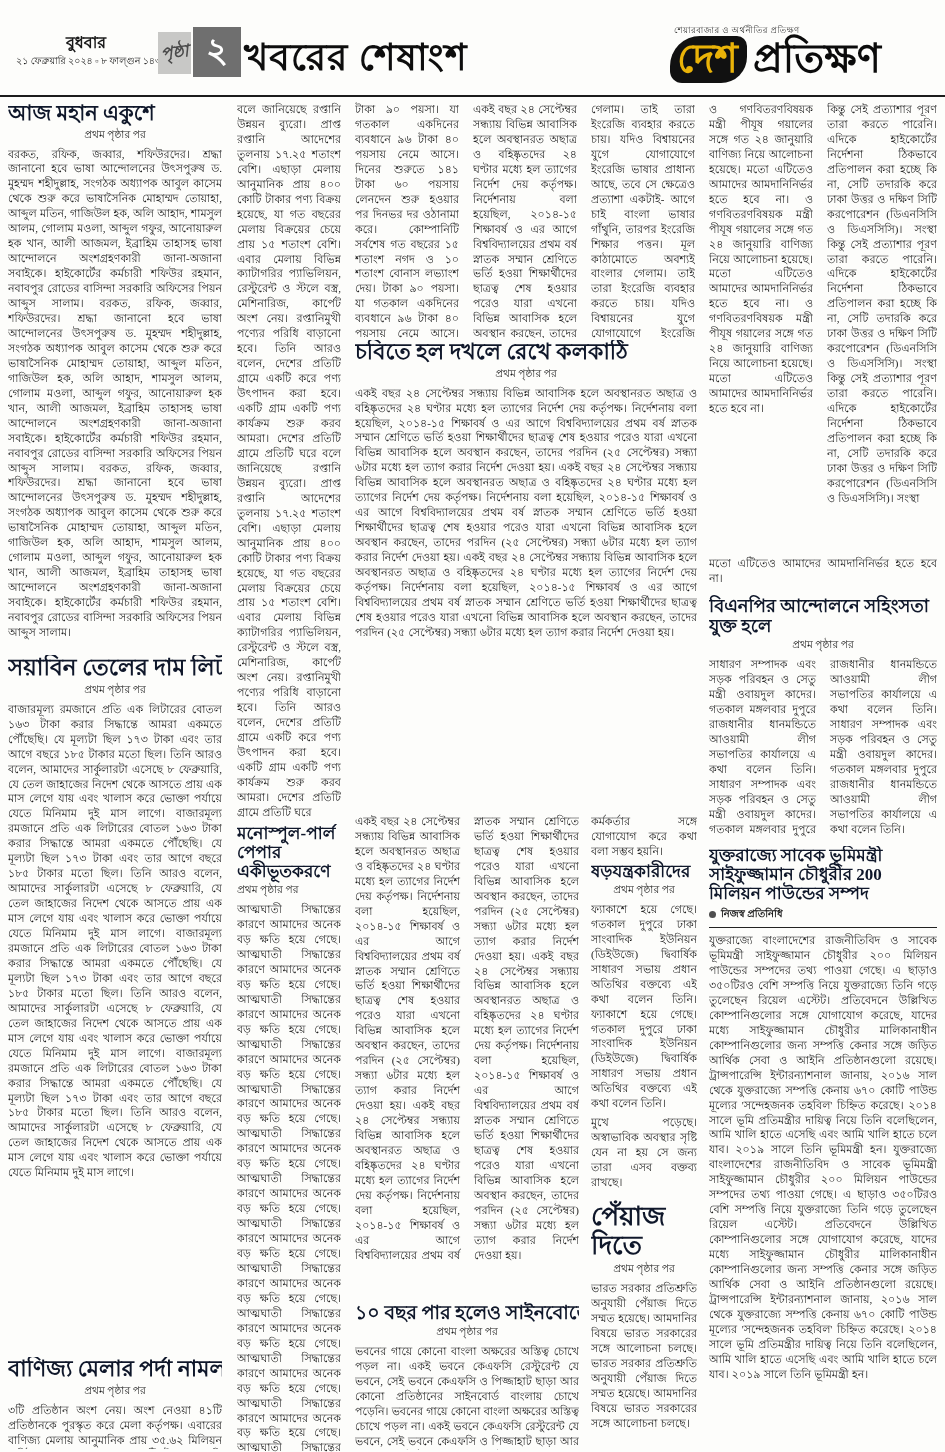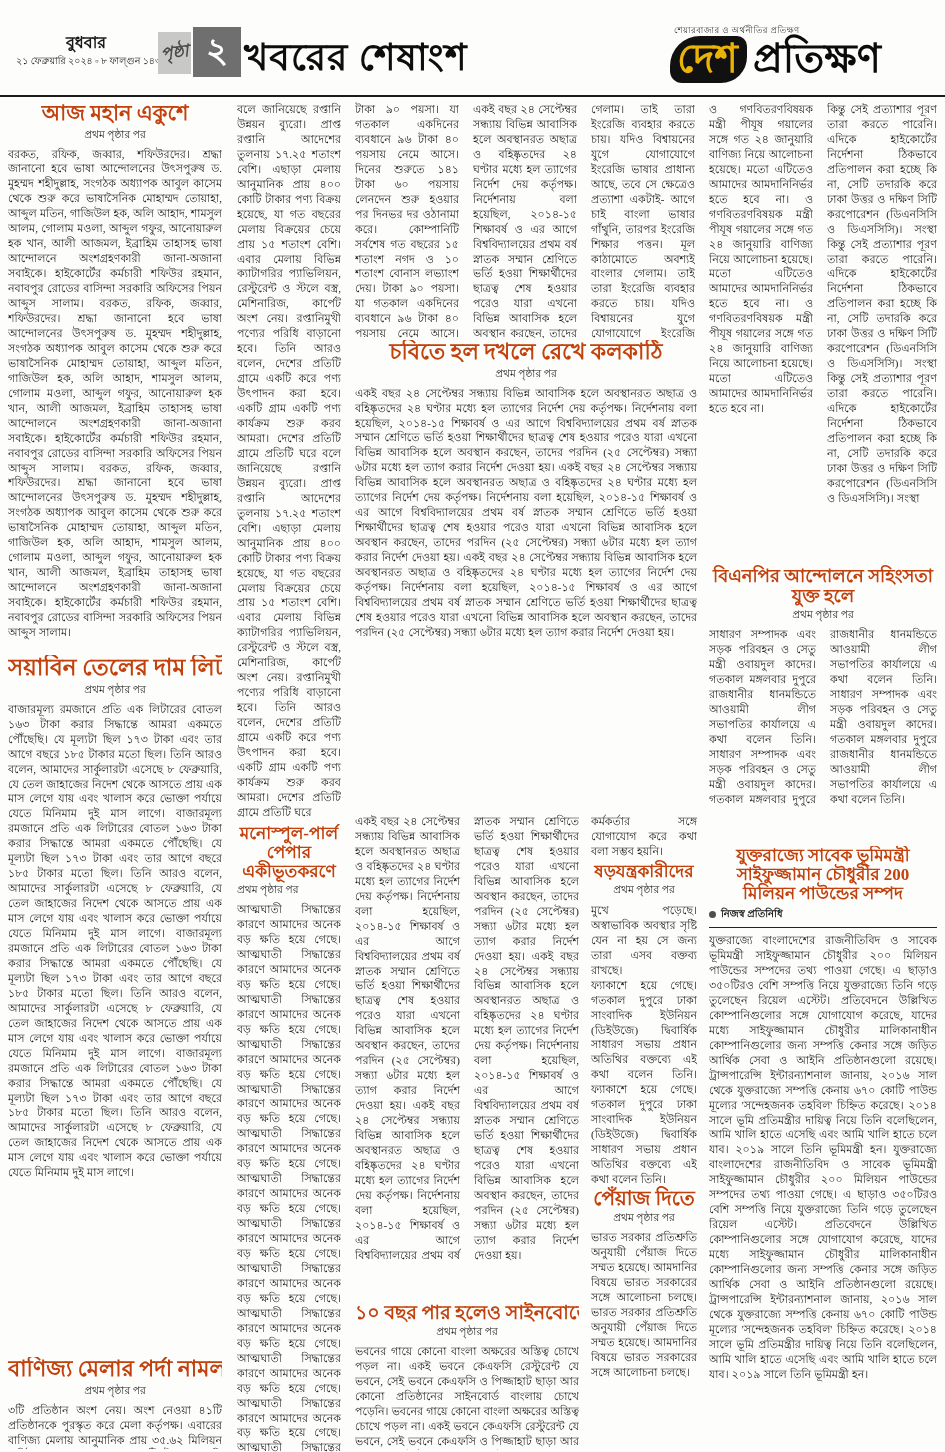--- a/index.html
+++ b/index.html
@@ -21,21 +21,21 @@
   .section-title { position:absolute; left:244px; top:28px; font-size:37px; font-weight:800;
                    letter-spacing:1px; color:#0d0d0d; white-space:nowrap; }
   .mast { position:absolute; right:10px; top:24px; text-align:left; width:265px; }
   .mast .tagline { font-size:8.5px; letter-spacing:.5px; color:#333; margin-left:4px; }
   .mast .logo { font-size:40px; font-weight:900; line-height:1.05; white-space:nowrap; color:#0b0b0b; }
   .mast .logo .w1 { background:#111; color:#eab308; padding:0 9px 2px 7px;
                     border-radius:30px 10px 26px 12px; margin-right:6px; }
 
   
   .blk { position:absolute; overflow:hidden; }
-  .headline { font-weight:800; text-align:center; line-height:1.12; color:#c2410c; }
+  .headline { font-weight:800; text-align:left; line-height:1.12; color:#0f172a; }
   .cont { font-size:10.5px; font-weight:400; text-align:center; margin:1px 0 3px; }
   .bodytext { font-size:11px; line-height:1.36; text-align:justify; color:#1d1d1d;
               word-spacing:.5px; }
   .cols2 { column-count:2; column-gap:14px; }
   .byline { display:flex; align-items:center; gap:5px; font-size:10px; font-weight:700;
             margin:3px 0 4px; }
   .byline .dot { width:7px; height:7px; border-radius:50%; background:#4e4e4e; display:inline-block; }
   .hair { border-top:1.5px solid #222; margin-bottom:5px; }
   .nowrap { white-space:nowrap; }
 </style>
@@ -114,35 +114,36 @@
   <section class="blk" style="left:355px;top:1302px;width:224px;height:148px;">
     <h2 class="headline nowrap" style="font-size:19px;">১০ বছর পার হলেও সাইনবোর্ডে</h2>
     <div class="cont">প্রথম পৃষ্ঠার পর</div>
     <p class="bodytext">ভবনের গায়ে কোনো বাংলা অক্ষরের অস্তিত্ব চোখে পড়ল না। একই ভবনে কেএফসি রেস্টুরেন্ট যে ভবনে, সেই ভবনে কেএফসি ও পিজ্জাহাট ছাড়া আর কোনো প্রতিষ্ঠানের সাইনবোর্ড বাংলায় চোখে পড়েনি। ভবনের গায়ে কোনো বাংলা অক্ষরের অস্তিত্ব চোখে পড়ল না। একই ভবনে কেএফসি রেস্টুরেন্ট যে ভবনে, সেই ভবনে কেএফসি ও পিজ্জাহাট ছাড়া আর কোনো প্রতিষ্ঠানের সাইনবোর্ড বাংলায় চোখে পড়েনি।</p>
   </section>
 
   <section class="blk" style="left:591px;top:814px;width:106px;height:638px;">
     <p class="bodytext">কর্মকর্তার সঙ্গে যোগাযোগ করে কথা বলা সম্ভব হয়নি।</p>
     <h2 class="headline" style="font-size:17px;margin-top:3px;">ষড়যন্ত্রকারীদের</h2>
     <div class="cont">প্রথম পৃষ্ঠার পর</div>
+    <p class="bodytext">ফ্যাকাশে হয়ে গেছে। গতকাল দুপুরে ঢাকা সাংবাদিক ইউনিয়ন (ডিইউজে) দ্বিবার্ষিক সাধারণ সভায় প্রধান অতিথির বক্তব্যে এই কথা বলেন তিনি। ফ্যাকাশে হয়ে গেছে। গতকাল দুপুরে ঢাকা সাংবাদিক ইউনিয়ন (ডিইউজে) দ্বিবার্ষিক সাধারণ সভায় প্রধান অতিথির বক্তব্যে এই কথা বলেন তিনি।</p>
     <p class="bodytext" style="margin-top:4px;">মুখে পড়েছে। অস্বাভাবিক অবস্থার সৃষ্টি যেন না হয় সে জন্য তারা এসব বক্তব্য রাখছে।</p>
-    <p class="bodytext">ফ্যাকাশে হয়ে গেছে। গতকাল দুপুরে ঢাকা সাংবাদিক ইউনিয়ন (ডিইউজে) দ্বিবার্ষিক সাধারণ সভায় প্রধান অতিথির বক্তব্যে এই কথা বলেন তিনি। ফ্যাকাশে হয়ে গেছে। গতকাল দুপুরে ঢাকা সাংবাদিক ইউনিয়ন (ডিইউজে) দ্বিবার্ষিক সাধারণ সভায় প্রধান অতিথির বক্তব্যে এই কথা বলেন তিনি।</p>
-    <h2 class="headline" style="font-size:20px;margin-top:0;">পেঁয়াজ দিতে</h2>
+    <h2 class="headline" style="font-size:26px;margin-top:12px;">পেঁয়াজ দিতে</h2>
     <div class="cont">প্রথম পৃষ্ঠার পর</div>
     <p class="bodytext">ভারত সরকার প্রতিশ্রুতি অনুযায়ী পেঁয়াজ দিতে সম্মত হয়েছে। আমদানির বিষয়ে ভারত সরকারের সঙ্গে আলোচনা চলছে। ভারত সরকার প্রতিশ্রুতি অনুযায়ী পেঁয়াজ দিতে সম্মত হয়েছে। আমদানির বিষয়ে ভারত সরকারের সঙ্গে আলোচনা চলছে।</p>
   </section>
 
   <section class="blk" style="left:709px;top:102px;width:104px;height:452px;">
     <p class="bodytext">ও গণবিতরণবিষয়ক মন্ত্রী পীযূষ গয়ালের সঙ্গে গত ২৪ জানুয়ারি বাণিজ্য নিয়ে আলোচনা হয়েছে। মতো এটিতেও আমাদের আমদানিনির্ভর হতে হবে না। ও গণবিতরণবিষয়ক মন্ত্রী পীযূষ গয়ালের সঙ্গে গত ২৪ জানুয়ারি বাণিজ্য নিয়ে আলোচনা হয়েছে। মতো এটিতেও আমাদের আমদানিনির্ভর হতে হবে না। ও গণবিতরণবিষয়ক মন্ত্রী পীযূষ গয়ালের সঙ্গে গত ২৪ জানুয়ারি বাণিজ্য নিয়ে আলোচনা হয়েছে। মতো এটিতেও আমাদের আমদানিনির্ভর হতে হবে না।</p>
   </section>
   <section class="blk" style="left:827px;top:102px;width:110px;height:452px;">
     <p class="bodytext">কিন্তু সেই প্রত্যাশার পূরণ তারা করতে পারেনি। এদিকে হাইকোর্টের নির্দেশনা ঠিকভাবে প্রতিপালন করা হচ্ছে কি না, সেটি তদারকি করে ঢাকা উত্তর ও দক্ষিণ সিটি করপোরেশন (ডিএনসিসি ও ডিএসসিসি)। সংস্থা কিন্তু সেই প্রত্যাশার পূরণ তারা করতে পারেনি। এদিকে হাইকোর্টের নির্দেশনা ঠিকভাবে প্রতিপালন করা হচ্ছে কি না, সেটি তদারকি করে ঢাকা উত্তর ও দক্ষিণ সিটি করপোরেশন (ডিএনসিসি ও ডিএসসিসি)। সংস্থা কিন্তু সেই প্রত্যাশার পূরণ তারা করতে পারেনি। এদিকে হাইকোর্টের নির্দেশনা ঠিকভাবে প্রতিপালন করা হচ্ছে কি না, সেটি তদারকি করে ঢাকা উত্তর ও দক্ষিণ সিটি করপোরেশন (ডিএনসিসি ও ডিএসসিসি)। সংস্থা</p>
   </section>
 
   <section class="blk" style="left:709px;top:556px;width:228px;height:288px;">
+    <p class="bodytext">মতো এটিতেও আমাদের আমদানিনির্ভর হতে হবে না।</p>
     <h2 class="headline" style="font-size:18px;margin-top:10px;">বিএনপির আন্দোলনে সহিংসতা যুক্ত হলে</h2>
     <div class="cont">প্রথম পৃষ্ঠার পর</div>
     <p class="bodytext cols2">সাধারণ সম্পাদক এবং সড়ক পরিবহন ও সেতু মন্ত্রী ওবায়দুল কাদের। গতকাল মঙ্গলবার দুপুরে রাজধানীর ধানমন্ডিতে আওয়ামী লীগ সভাপতির কার্যালয়ে এ কথা বলেন তিনি। সাধারণ সম্পাদক এবং সড়ক পরিবহন ও সেতু মন্ত্রী ওবায়দুল কাদের। গতকাল মঙ্গলবার দুপুরে রাজধানীর ধানমন্ডিতে আওয়ামী লীগ সভাপতির কার্যালয়ে এ কথা বলেন তিনি। সাধারণ সম্পাদক এবং সড়ক পরিবহন ও সেতু মন্ত্রী ওবায়দুল কাদের। গতকাল মঙ্গলবার দুপুরে রাজধানীর ধানমন্ডিতে আওয়ামী লীগ সভাপতির কার্যালয়ে এ কথা বলেন তিনি।</p>
   </section>
 
   <section class="blk" style="left:709px;top:846px;width:228px;height:604px;">
     <h2 class="headline" style="font-size:17px;">যুক্তরাজ্যে সাবেক ভূমিমন্ত্রী সাইফুজ্জামান চৌধুরীর 200 মিলিয়ন পাউন্ডের সম্পদ</h2>
     <div class="byline">
       <span class="dot"></span>
       <span>নিজস্ব প্রতিনিধি</span>

